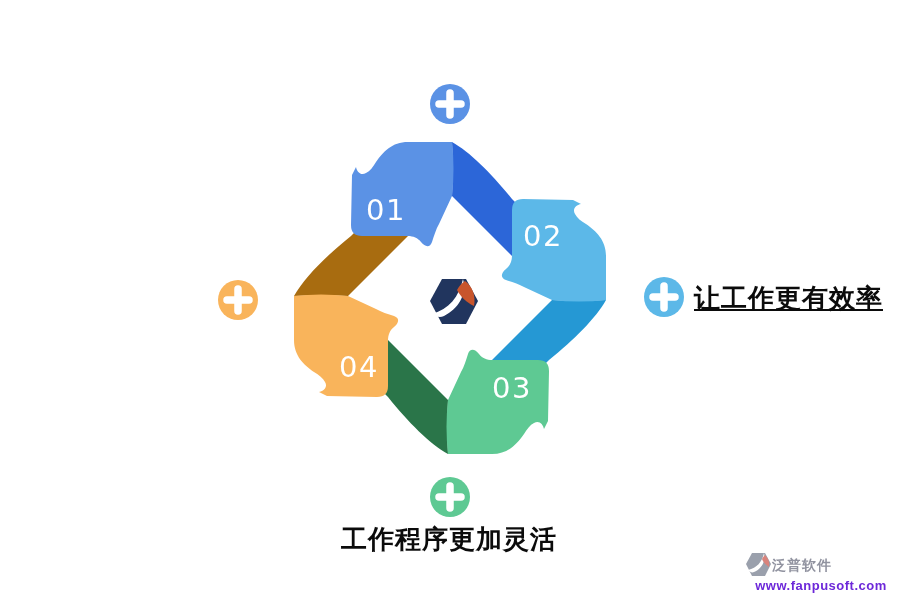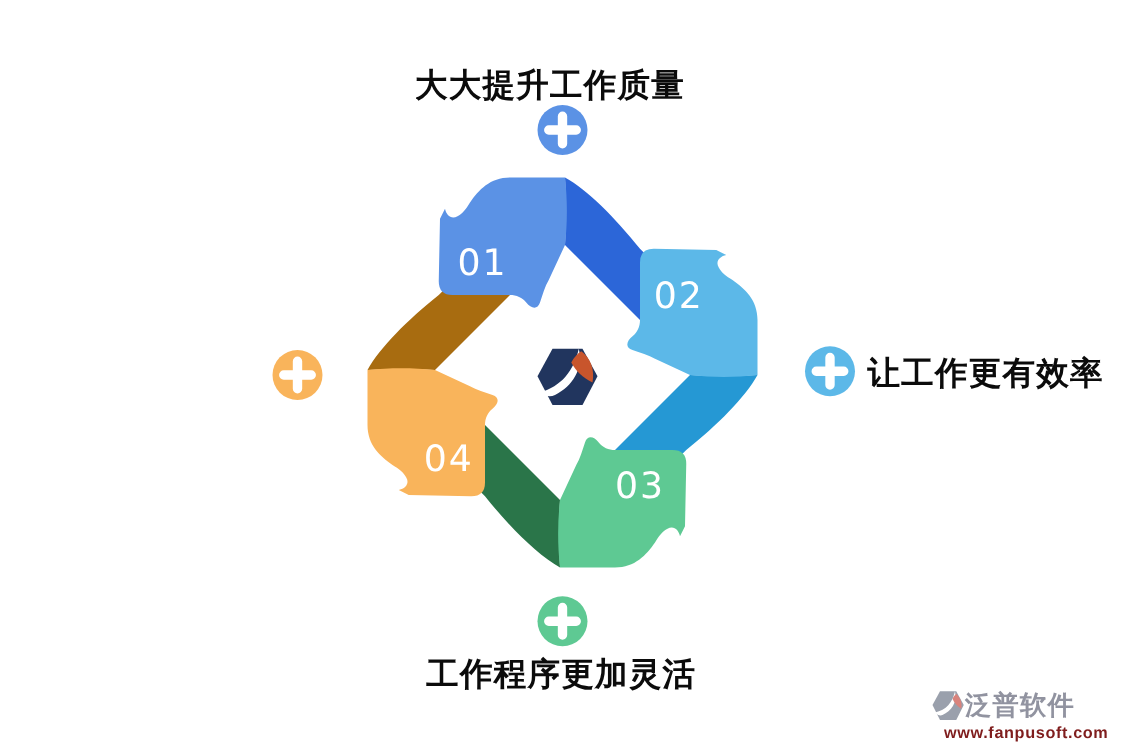--- a/index.html
+++ b/index.html
@@ -6,31 +6,31 @@
   .stage{
     position:relative;width:900px;height:600px;background:#ffffff;
     font-family:"Liberation Sans",sans-serif;overflow:hidden;
   }
   .cycle-svg{position:absolute;left:0;top:0;}
   .step-label{
     position:absolute;font-weight:700;font-size:26px;line-height:32px;
     color:#0b0b0b;letter-spacing:1px;white-space:nowrap;
   }
   .label-top{left:240px;top:52px;width:400px;text-align:center;}
-  .label-right{left:694px;top:282px;text-align:left;}
+  .label-right{left:694px;top:282px;text-align:left;text-decoration:underline;}
   .label-bottom{left:249px;top:523px;width:400px;text-align:center;}
   .label-left{left:0px;top:282px;width:218px;text-align:right;}
   .step-number{
     font-family:"DejaVu Sans",sans-serif;font-size:29px;font-weight:400;
     letter-spacing:1.5px;fill:#ffffff;
   }
   .watermark{position:absolute;left:745px;top:551px;width:152px;}
   .wm-row{display:flex;align-items:center;}
   .wm-brand{
-    font-weight:700;font-size:21px;letter-spacing:1px;line-height:26px;
+    font-weight:700;font-size:14px;letter-spacing:1px;line-height:26px;
   }
   .wm-url{
     font-weight:700;font-size:13px;letter-spacing:0.5px;line-height:14px;
     text-align:center;width:100%;margin-top:1px;
   }
 </style>
 </head>
 <body>
 
 <div class="stage">
@@ -89,29 +89,28 @@
       </g>
     </g>
 
     <g>
       <polygon points="442,279 466,279 478,301 466,324 442,324 430,301" fill="#21355e"></polygon>
       <path d="M 432 314 C 449 309 459 297 463 279 C 467 295 458 309 444 316 C 440 318 436 317 432 314 Z" fill="#ffffff"></path>
       <path d="M 465 281 C 472 286 476 295 474 306 C 467 303 460 296 457 290 C 459 286 462 283 465 281 Z" fill="#c8552c"></path>
     </g>
   </svg>
 
-  <div class="step-label label-top">大大提升工作质量</div>
   <div class="step-label label-right">让工作更有效率</div>
   <div class="step-label label-bottom">工作程序更加灵活</div>
 
   <div class="watermark">
     <div class="wm-row">
       <svg width="27" height="27" viewBox="0 0 27 27">
         <polygon points="7,2 20,2 26,13 20,25 7,25 1,13" fill="#9aa0ac"></polygon>
         <path d="M 3 19 C 12 17 17 11 19 2 C 21 11 16 18 9 21 C 7 22 5 21 3 19 Z" fill="#ffffff"></path>
         <path d="M 20 4 C 23 7 25 11 24 16 C 21 14 18 11 17 8 C 18 6 19 5 20 4 Z" fill="#d9837c"></path>
       </svg>
       <span class="wm-brand" style="color: rgb(145, 147, 160);">泛普软件</span>
     </div>
-    <div class="wm-url" style="color: #7f1d1d;">www.fanpusoft.com</div>
+    <div class="wm-url" style="color: #6d28d9;">www.fanpusoft.com</div>
   </div>
 
 </div>
 
 </body></html>

